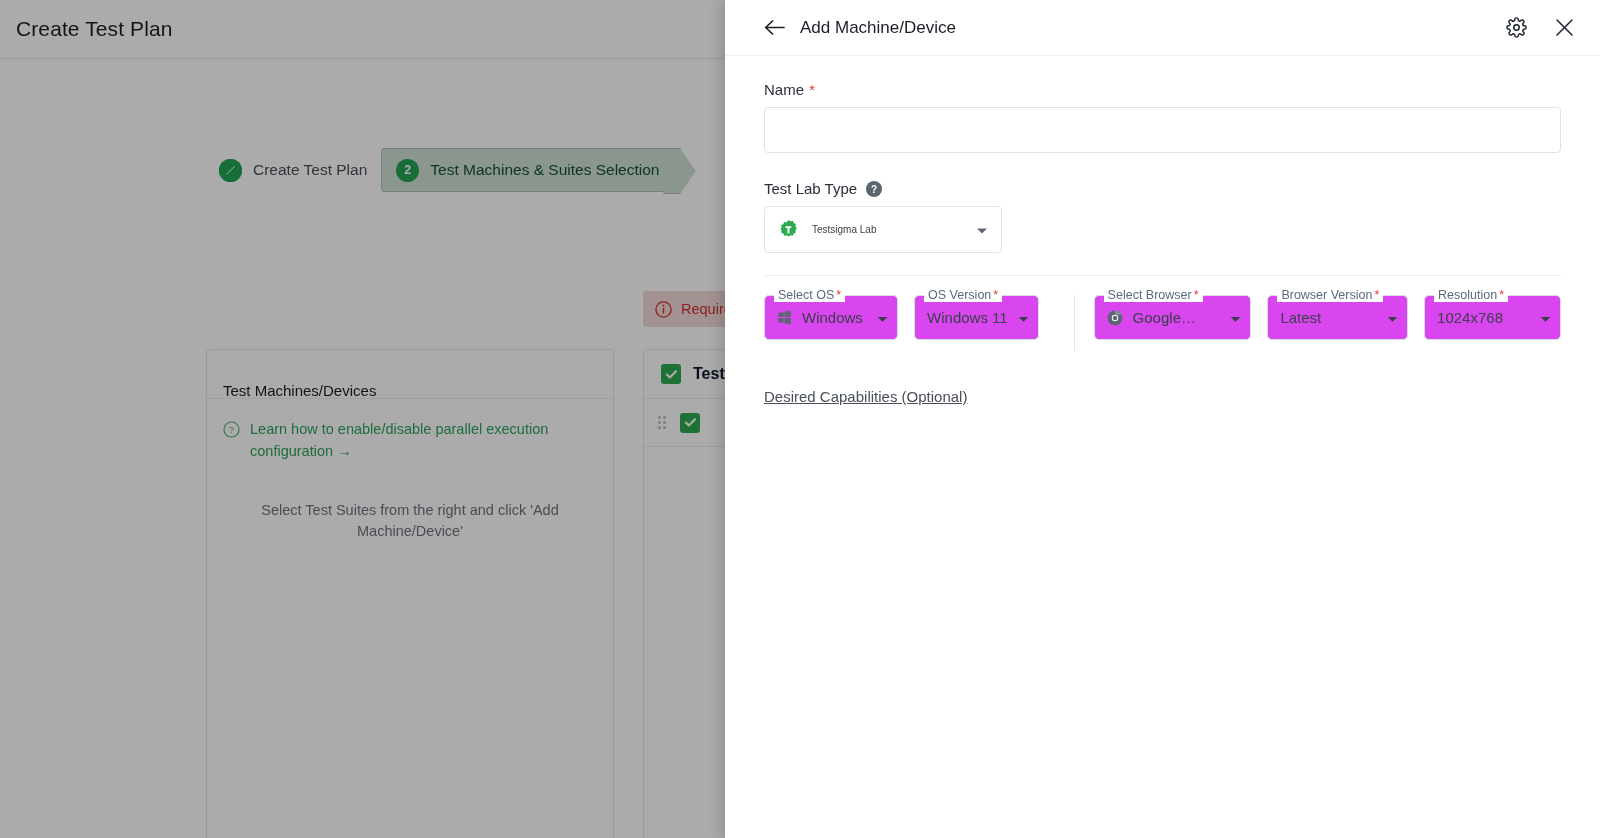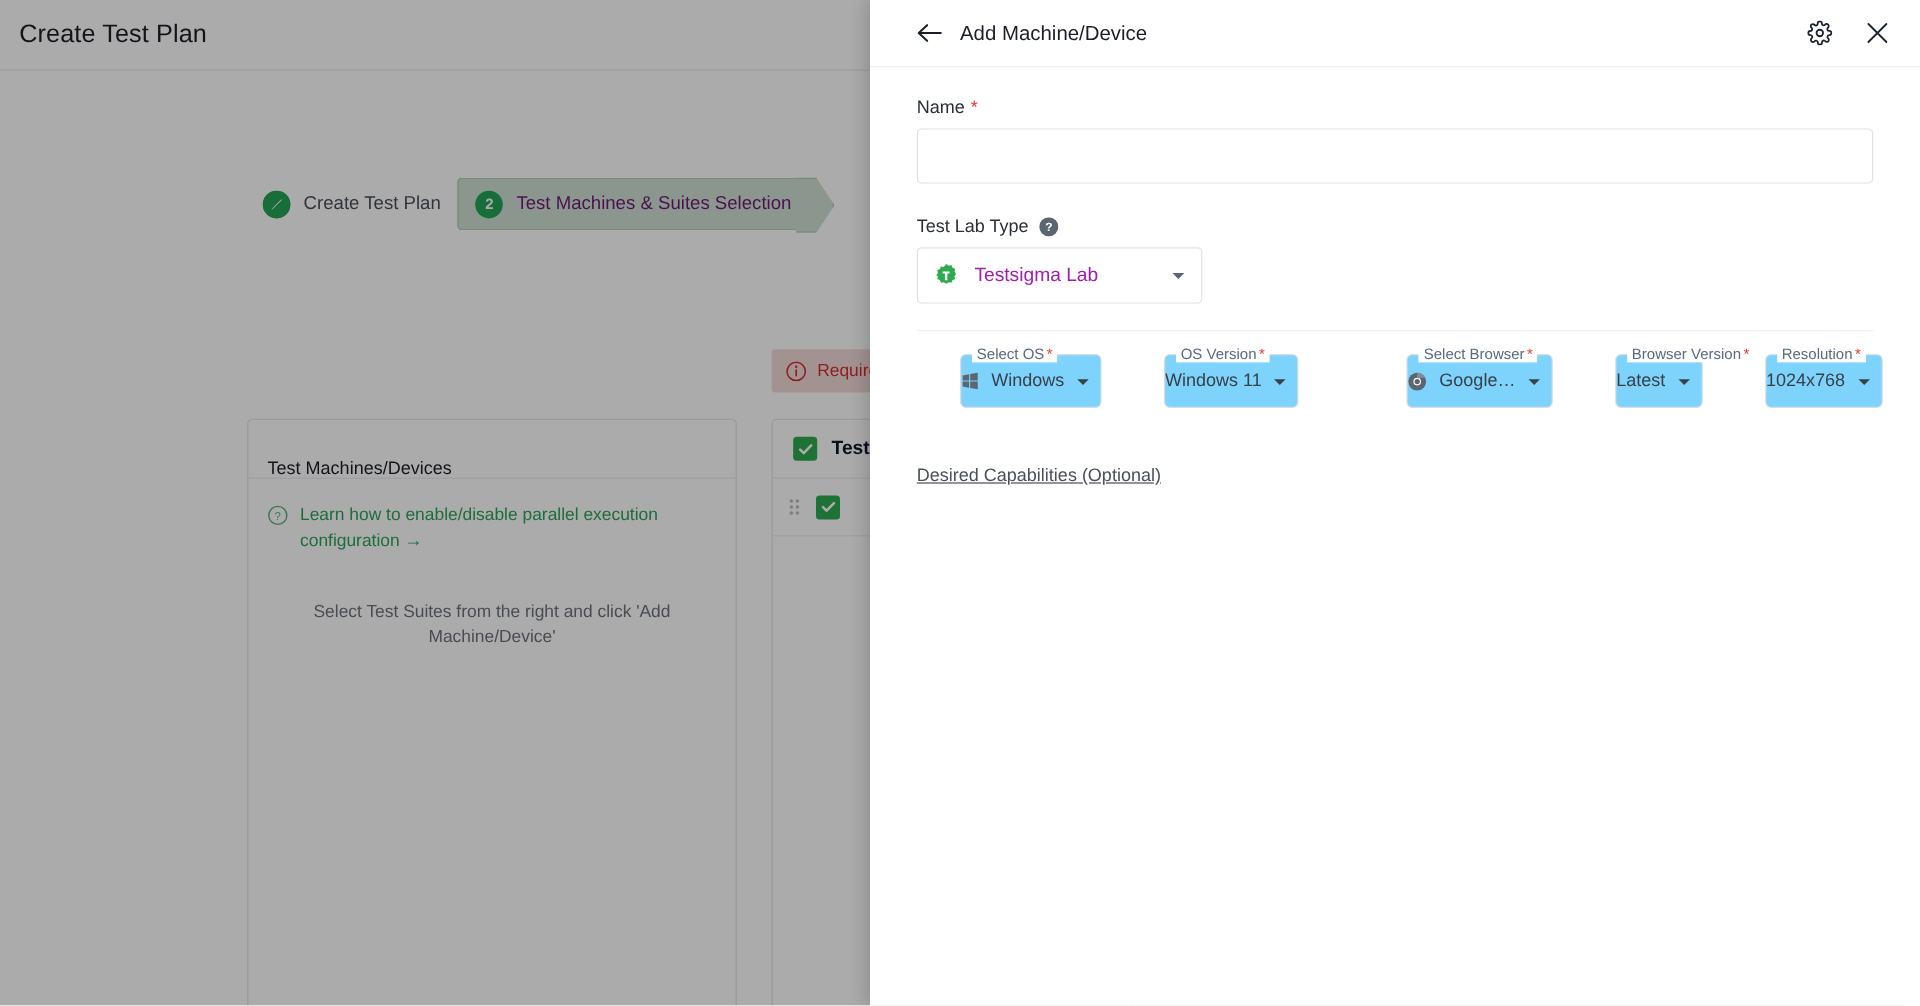--- a/index.html
+++ b/index.html
@@ -54,21 +54,21 @@
   .step-badge svg { display:block; }
   .step-label { font-size: 15.5px; color: #4a5059; white-space: nowrap; }
   .step.active {
     background: #cfe0d4;
     border: 1px solid #a9c5b2;
     border-right: none;
     border-radius: 4px 0 0 4px;
     position: relative;
     padding-right: 20px;
   }
-  .step.active .step-label { color: #701a75; font-weight: 500; text-align: center; }
+  .step.active .step-label { color: #14532d; font-weight: 500; text-align: center; }
   .step.active::after {
     content: "";
     position: absolute; right: -16px; top: -1px;
     width: 31px; height: 44px;
     background: #cfe0d4;
     border-top: 1px solid #a9c5b2;
     border-right: 1px solid #a9c5b2;
     border-bottom: 1px solid #a9c5b2;
     clip-path: polygon(0 0, 52% 0, 100% 50%, 52% 100%, 0 100%);
   }
@@ -194,46 +194,45 @@
 
   .lab-select {
     width: 238px; height: 47px;
     border: 1px solid #dfe3e8;
     border-radius: 4px;
     display: flex; align-items: center;
     padding: 0 13px;
     cursor: pointer;
     background: #fff;
   }
-  .lab-select .lab-txt { font-size: 16px; color: #a21caf; margin-left: 13px; }
+  .lab-select .lab-txt { font-size: 10px; color: #404040; margin-left: 13px; }
   .lab-select .caret { margin-left: auto; }
 
   .hr {
     margin-top: 22px;
     height: 1px; background: #eceef1; width: 100%;
   }
 
   
   .sel-row {
     display: flex; align-items: flex-start;
     margin-top: 19px;
   }
   .vdiv { width: 1px; background: #e2e5e9; height: 56px; margin: 0 19px; align-self: center; }
 
   .osel {
     position: relative;
     height: 45px;
     border: 1px solid #d7dde6;
     border-radius: 5px;
     display: flex; align-items: center;
-    padding: 0 9px 0 0;
+    padding: 0 9px 0 12px;
     margin-right: 16px;
     cursor: pointer;
-    background: #7dd3fc;
-    margin-left: 36px;
+    background: #d946ef;
   }
   .osel:last-child { margin-right: 0; }
   .osel .legend {
     position: absolute; top: -8px; left: 9px;
     background: #fff;
     padding: 0 4px;
     font-size: 12.5px;
     color: #5a6a80;
     white-space: nowrap;
     display: flex; align-items: center; gap: 2px;

